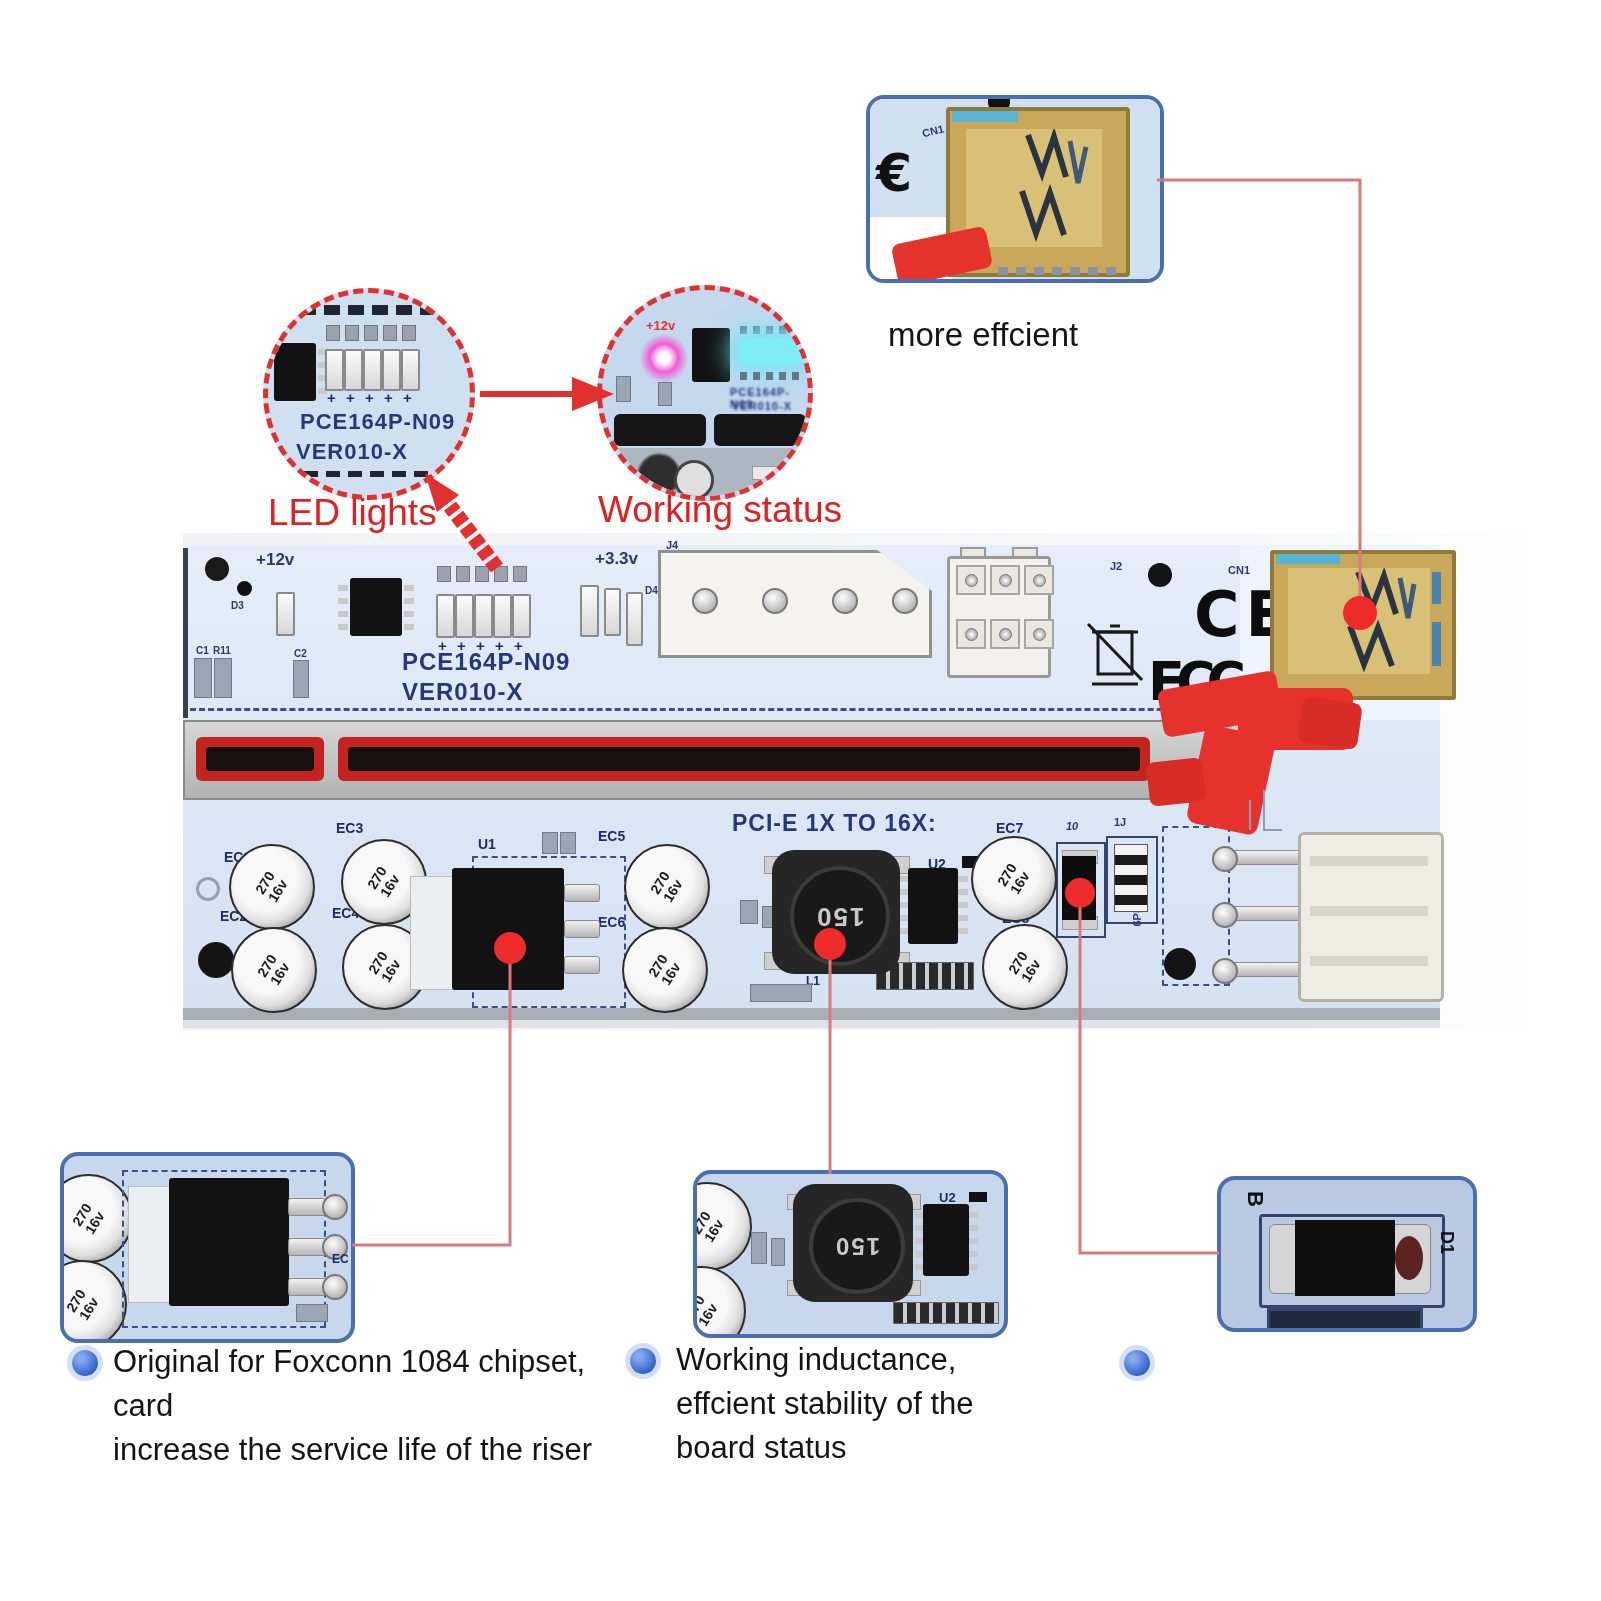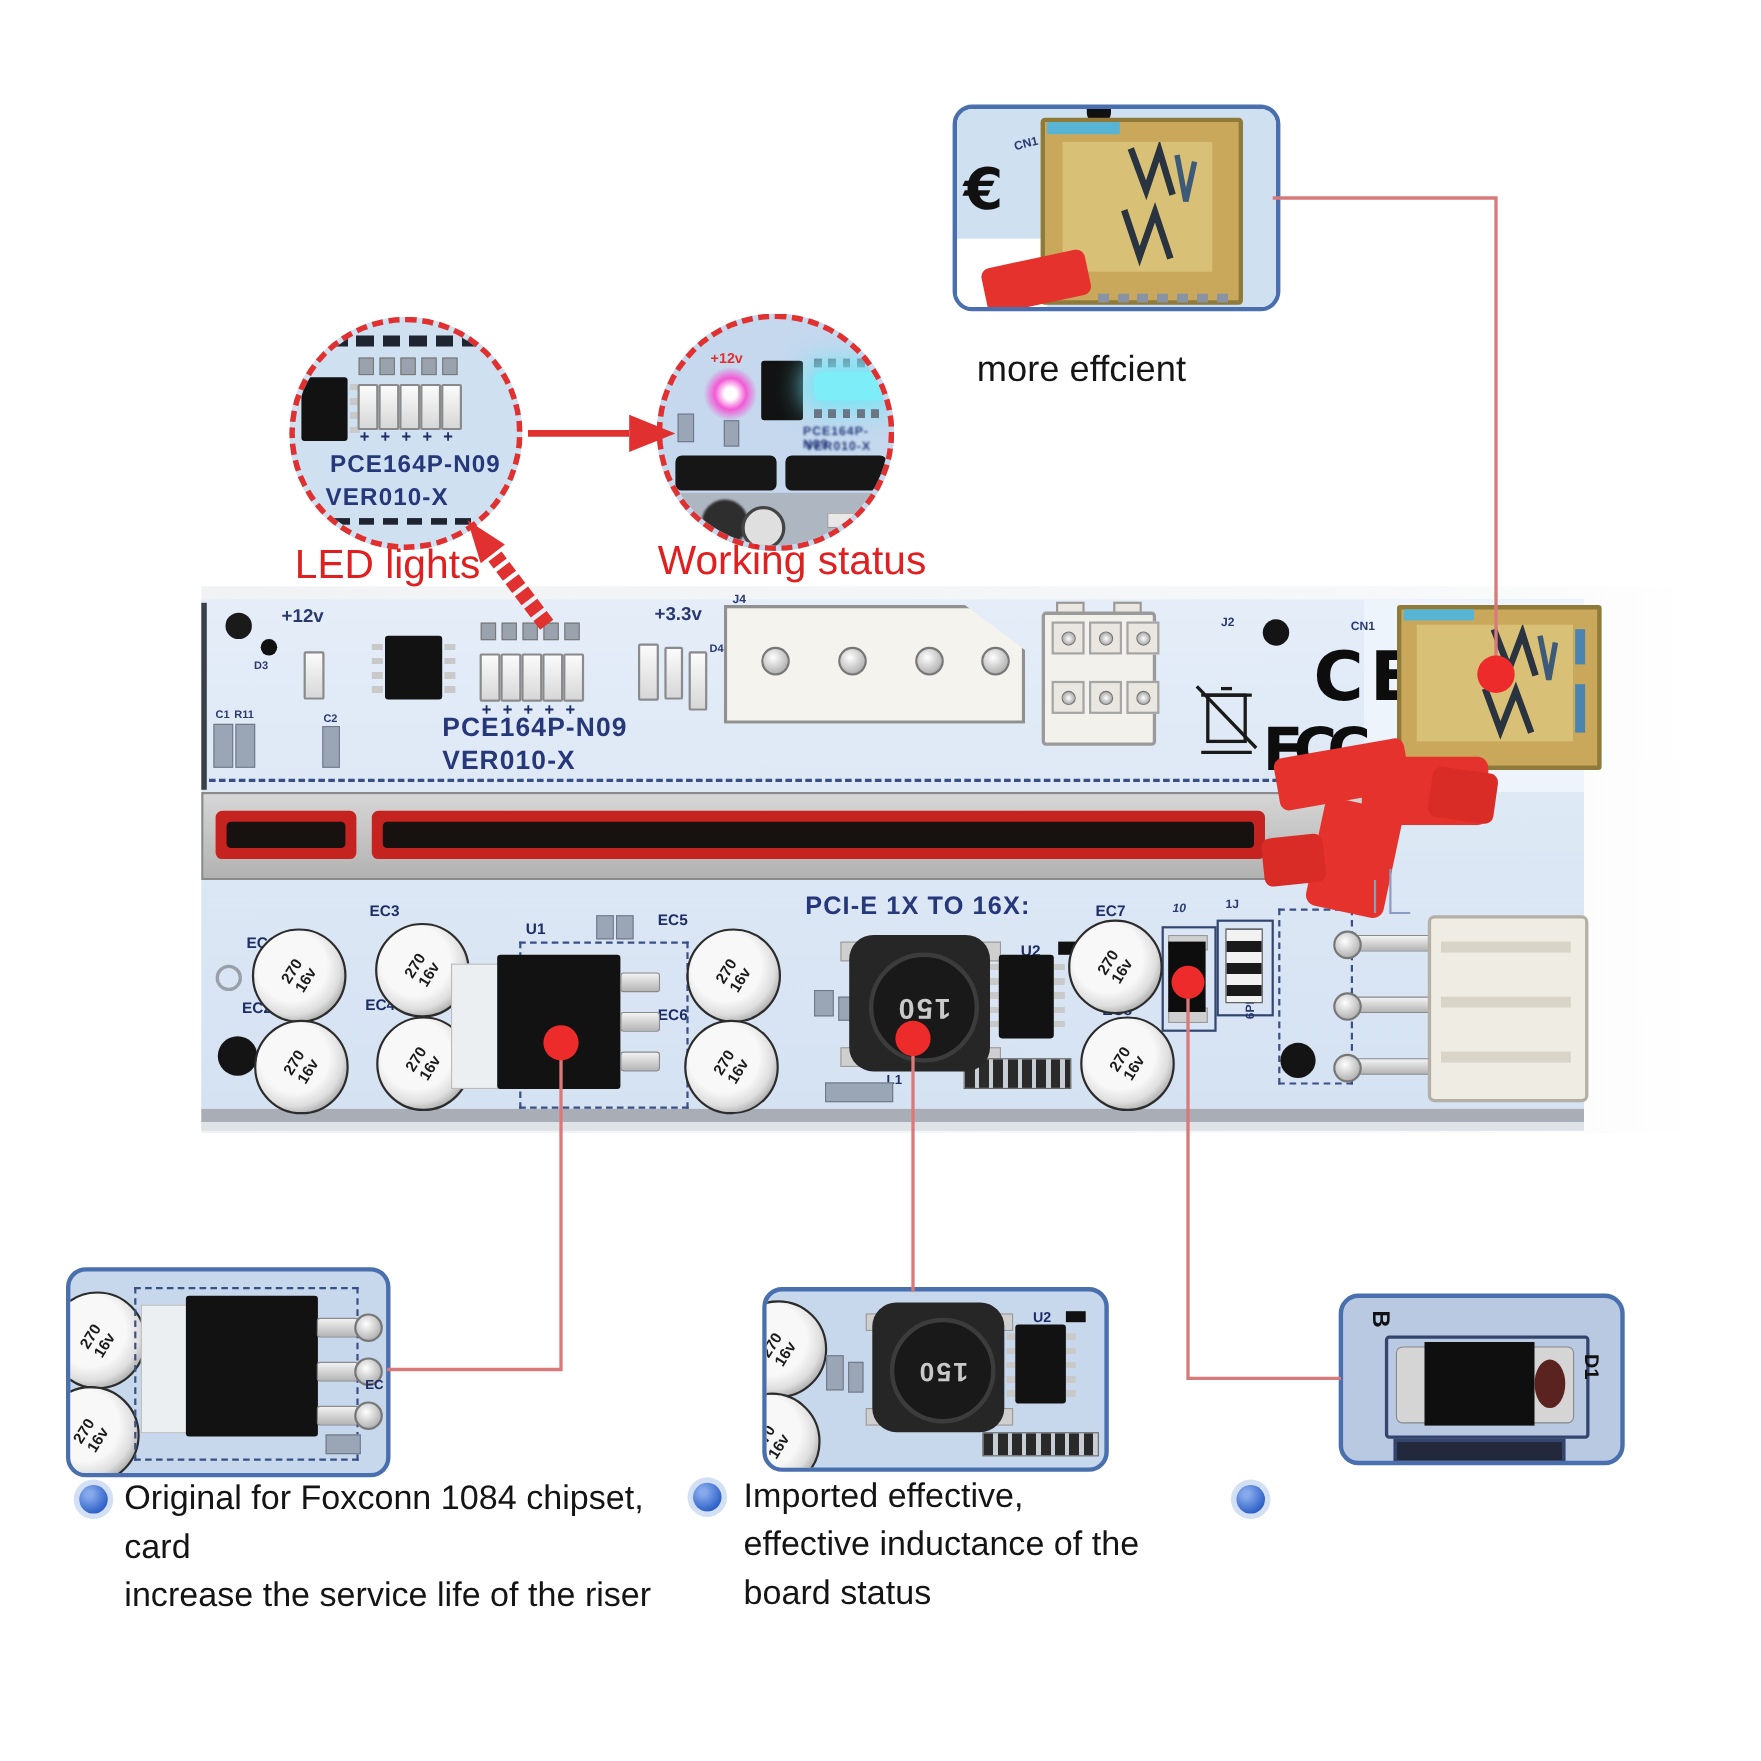--- a/index.html
+++ b/index.html
@@ -392,22 +392,22 @@
 
   <div class="a bullet" style="left:72px;top:1350px;z-index:20;"></div>
   <div class="a feat" style="left:113px;top:1340px;z-index:20;">
     <div>Original for Foxconn 1084 chipset,</div>
     <div>card</div>
     <div>increase the service life of the riser</div>
   </div>
 
   <div class="a bullet" style="left:630px;top:1348px;z-index:20;"></div>
   <div class="a feat" style="left:676px;top:1338px;z-index:20;">
-    <div>Imported effective,</div>
-    <div>effective inductance of the</div>
+    <div>Working inductance,</div>
+    <div>effcient stability of the</div>
     <div>board status</div>
   </div>
 
   <div class="a bullet" style="left:1124px;top:1350px;z-index:20;"></div>
 
   <svg class="a" style="left:0;top:0;z-index:50;pointer-events:none;" width="1601" height="1601" viewBox="0 0 1601 1601">
 
     <polyline points="1157,180 1360,180 1360,600" fill="none" stroke="#d97a7a" stroke-width="3"></polyline>
     <polyline points="510,955 510,1245 352,1245" fill="none" stroke="#d97a7a" stroke-width="3"></polyline>
     <line x1="830" y1="952" x2="830" y2="1174" stroke="#d97a7a" stroke-width="3"></line>

